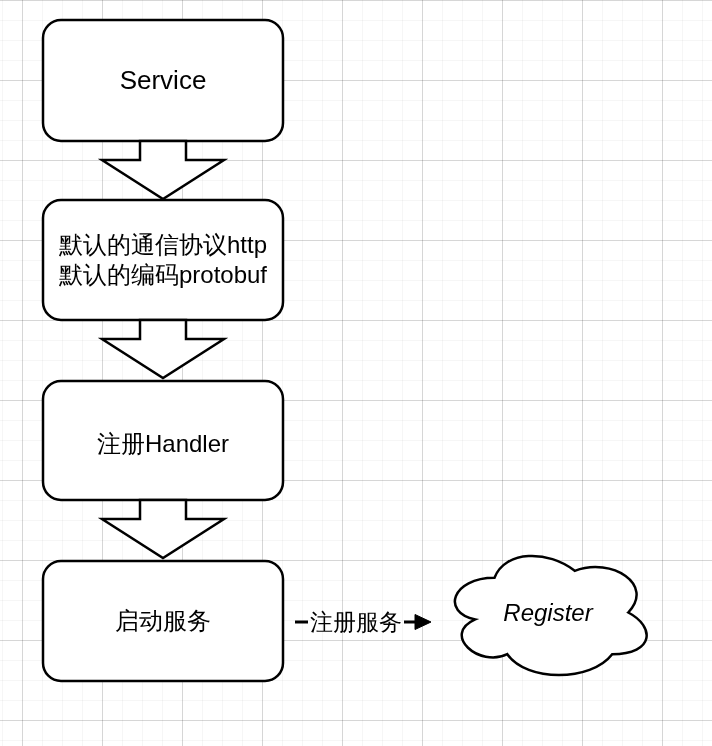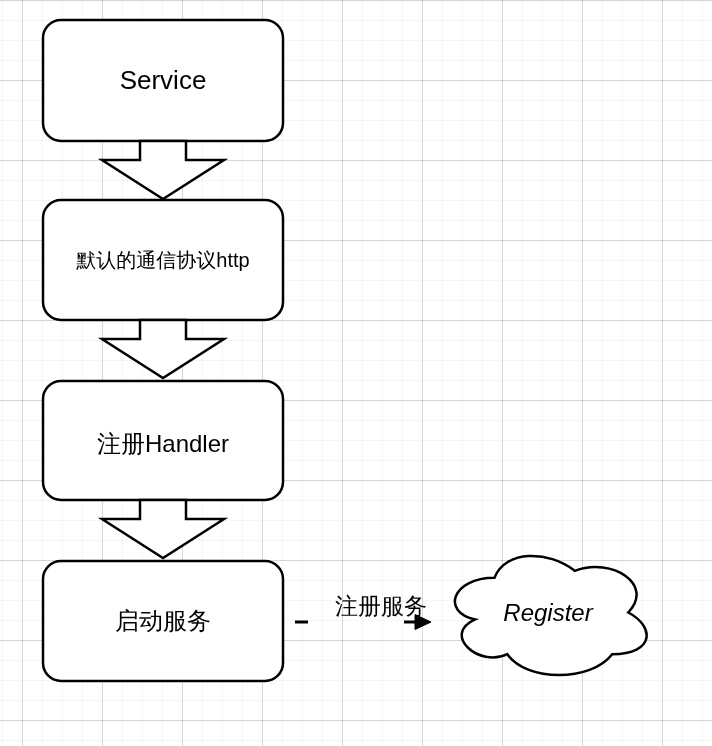--- a/index.html
+++ b/index.html
@@ -34,24 +34,24 @@
     display: flex;
     flex-direction: column;
     align-items: center;
     justify-content: center;
     text-align: center;
     color: #000000;
     pointer-events: none;
     white-space: nowrap;
   }
   #t-service  { left: 43px; top: 20px;  width: 240px; height: 121px; font-size: 26px; text-align: center; }
-  #t-protocol { left: 43px; top: 200px; width: 240px; height: 120px; font-size: 20px; line-height: 30px; }
+  #t-protocol { left: 43px; top: 200px; width: 240px; height: 120px; font-size: 24px; line-height: 30px; }
   #t-handler  { left: 43px; top: 381px; width: 240px; height: 126px; font-size: 24px; line-height: 30px; }
   #t-start    { left: 43px; top: 561px; width: 240px; height: 120px; font-size: 24px; text-align: right; }
-  #t-edge     { left: 306px; top: 592px; width: 100px; height: 28px; font-size: 23px; margin-left: 25px; }
+  #t-edge     { left: 306px; top: 608px; width: 100px; height: 28px; font-size: 23px; }
   #t-register { left: 451px; top: 598px; width: 194px; height: 30px; font-size: 24px; font-style: italic; }
 </style>
 </head>
 <body>
 
 <div class="canvas">
 
   <svg class="shapes" viewBox="0 0 712 746">
 
     <rect x="43" y="20" width="240" height="121" rx="18" ry="18" fill="#ffffff" stroke="#000000" stroke-width="2.5"></rect>
@@ -75,20 +75,21 @@
              C 655 584.7 612.2 556.9 574.75 570.8
              C 548 549.95 505.2 549.95 494.5 577.75 Z" fill="#ffffff" stroke="#000000" stroke-width="2.5"></path>
   </svg>
 
   <div class="node-label" id="t-service">
     <span>Service</span>
   </div>
 
   <div class="node-label" id="t-protocol">
     <span>默认的通信协议http</span>
+    <span>默认的编码protobuf</span>
   </div>
 
   <div class="node-label" id="t-handler">
     <span>注册Handler</span>
   </div>
 
   <div class="node-label" id="t-start">
     <span>启动服务</span>
   </div>
 

